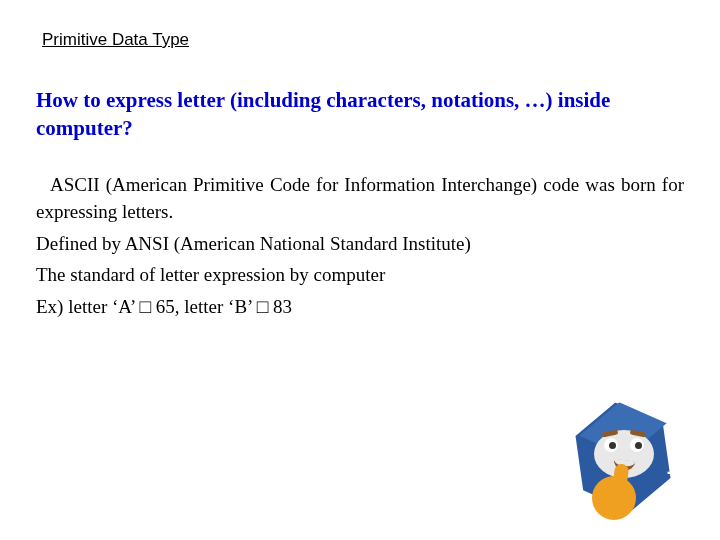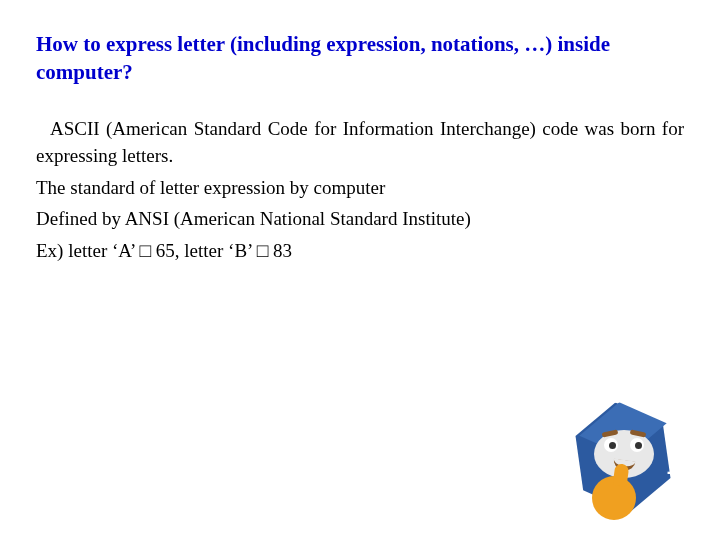--- a/index.html
+++ b/index.html
@@ -148,27 +148,28 @@
       font-size: 20px;
       color: #ffffff;
       right: 6px;
       top: 72px;
     }
   </style>
 </head>
 <body>
 
 <div class="slide">
+  <div class="topic">Primitive Data Type</div>
 
-  <div class="heading">How to express letter (including expression, notations, …) inside computer?</div>
+  <div class="heading">How to express letter (including characters, notations, …) inside computer?</div>
 
   <div class="body">
-    <p class="para1">ASCII (American Standard Code for Information Interchange) code was born for expressing letters.</p>
+    <p class="para1">ASCII (American Primitive Code for Information Interchange) code was born for expressing letters.</p>
+    <p class="line">Defined by ANSI (American National Standard Institute)</p>
     <p class="line">The standard of letter expression by computer</p>
-    <p class="line">Defined by ANSI (American National Standard Institute)</p>
     <p class="line">Ex)  letter ‘A’ □ 65, letter ‘B’ □ 83</p>
   </div>
 </div>
 
 <div class="logo-wrap">
   <div class="hexagon"></div>
   <div class="hex-top"></div>
   <div class="face">
     <div class="brow left"></div>
     <div class="brow right"></div>

